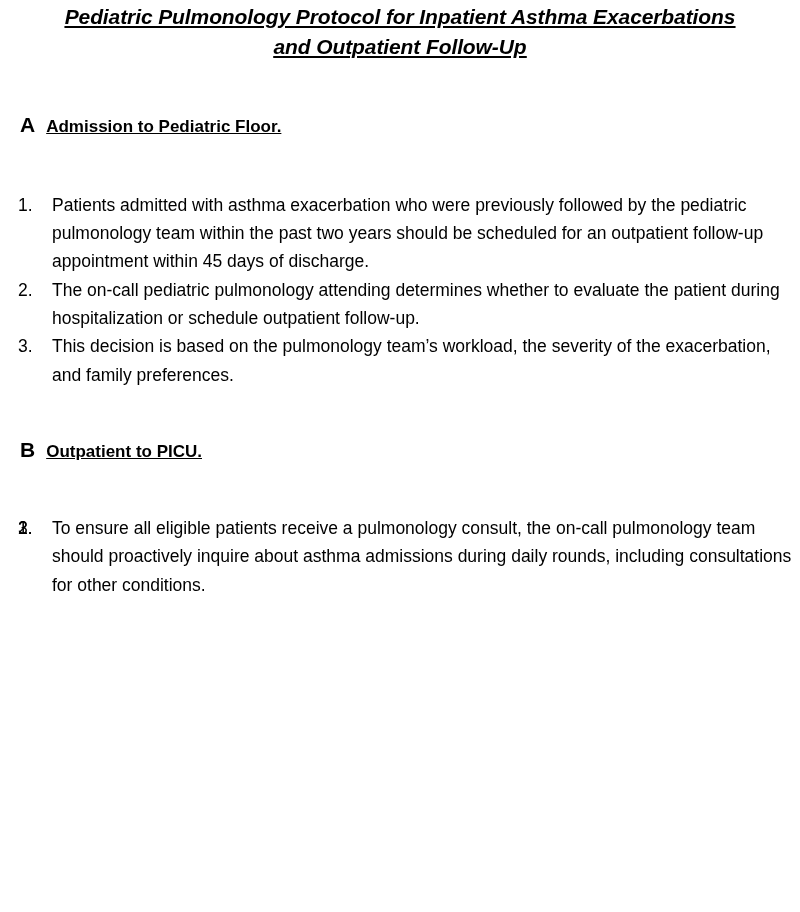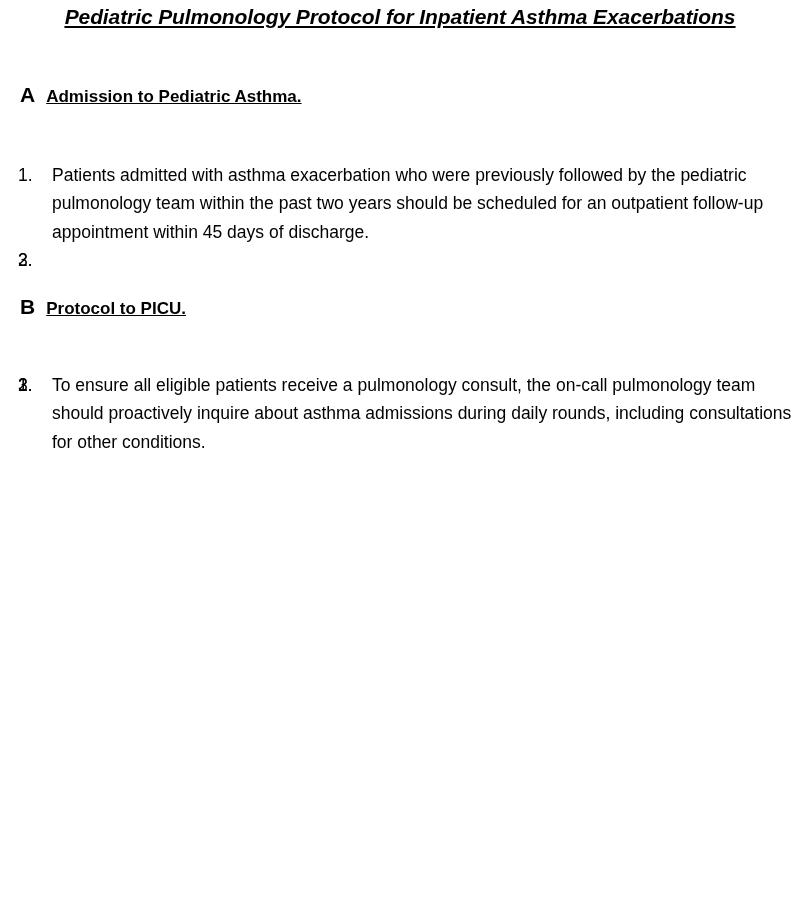--- a/index.html
+++ b/index.html
@@ -82,52 +82,55 @@
   .spacer-c { height: 50px; }
   .spacer-d { height: 54px; }
 </style>
 </head>
 <body>
 
 <div class="page">
 
   <h1 class="doc-title">
     <span class="title-line">Pediatric Pulmonology Protocol for Inpatient Asthma Exacerbations</span>
+    <span class="title-line">and Outpatient Follow-Up</span>
   </h1>
 
   <div class="spacer-a"></div>
 
   <div class="section">
     <div class="section-head">
       <span class="section-letter">A</span>
-      <span class="section-title">Admission to Pediatric Asthma.</span>
+      <span class="section-title">Admission to Pediatric Floor.</span>
     </div>
 
     <div class="spacer-b"></div>
 
     <ol class="items">
       <li>
         <span class="num">1.</span>
         <span>Patients admitted with asthma exacerbation who were previously followed by the pediatric pulmonology team within the past two years should be scheduled for an outpatient follow-up appointment within 45 days of discharge.</span>
       </li>
       <li>
         <span class="num">2.</span>
+        <span>The on-call pediatric pulmonology attending determines whether to evaluate the patient during hospitalization or schedule outpatient follow-up.</span>
       </li>
       <li>
         <span class="num">3.</span>
+        <span>This decision is based on the pulmonology team’s workload, the severity of the exacerbation, and family preferences.</span>
       </li>
     </ol>
   </div>
 
   <div class="spacer-c"></div>
 
   <div class="section">
     <div class="section-head">
       <span class="section-letter">B</span>
-      <span class="section-title">Protocol to PICU.</span>
+      <span class="section-title">Outpatient to PICU.</span>
     </div>
 
     <div class="spacer-d"></div>
 
     <ol class="items">
       <li>
         <span class="num">1.</span>
       </li>
       <li>
         <span class="num">2.</span>

